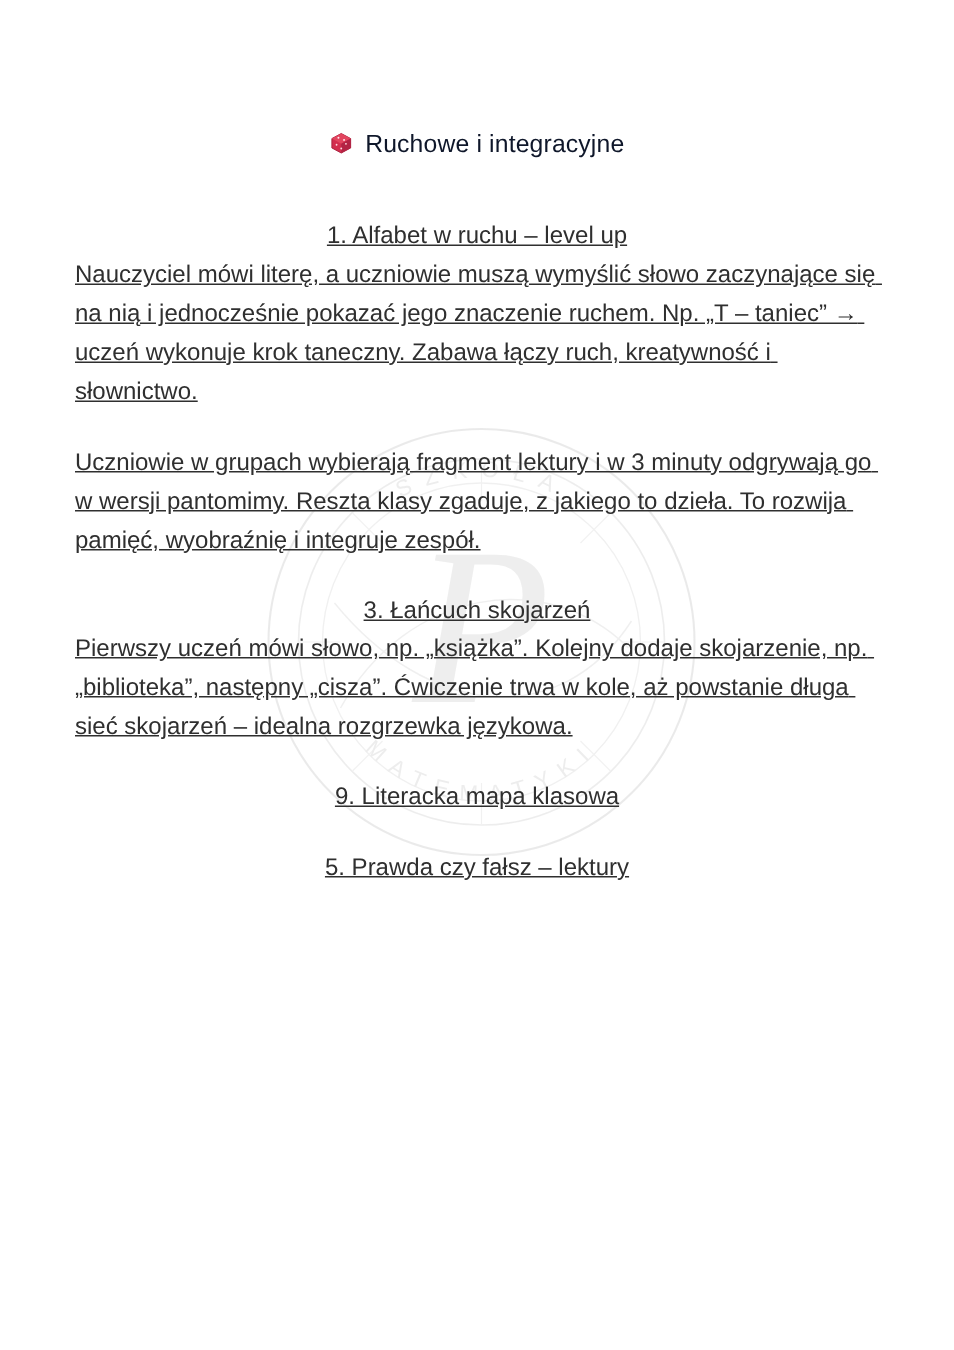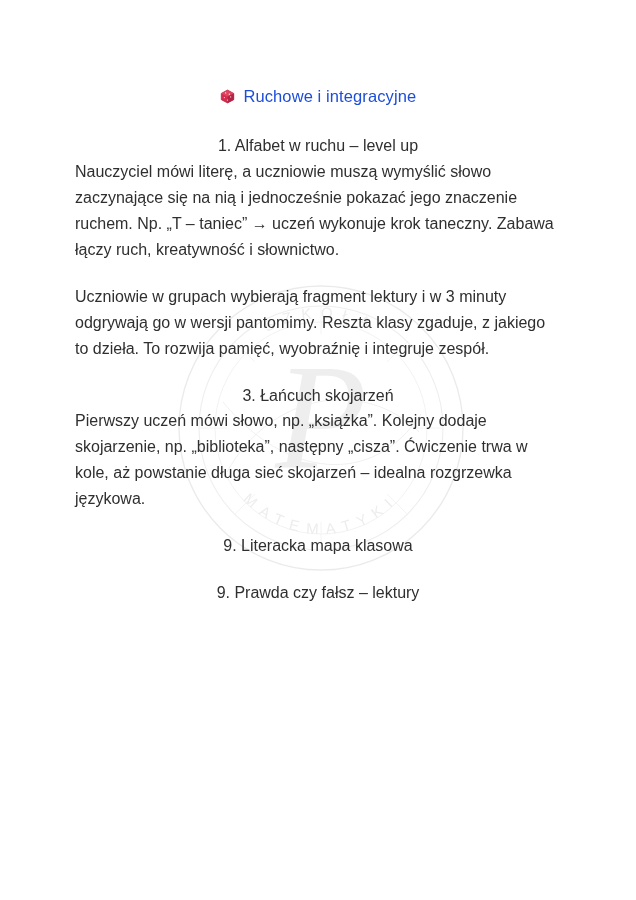--- a/index.html
+++ b/index.html
@@ -41,36 +41,37 @@
   
   #content {
     position: relative;
     z-index: 1;
   }
 
   .doc-header {
     text-align: center;
     font-size: 16.5px;
     line-height: 1.35;
-    color: #1d4ed8;
+    color: #0f172a;
     padding-top: 85px;
     letter-spacing: 0.1px;
   }
   .doc-header .die-icon {
     display: inline-block;
     vertical-align: -2px;
     margin-right: 4px;
   }
   .doc-header .header-text {
     display: inline;
   }
 
   .sections {
-    margin-top: 24px;
-    padding: 0 75px;
+    margin-top: 36px;
+    padding: 0 50px;
+    text-decoration: underline;
   }
 
   .section {
     text-align: center;
     margin-bottom: 21px;
   }
   .section:last-child { margin-bottom: 0; }
 
   .section-title {
     font-size: 16px;
@@ -160,18 +161,18 @@
       <div class="section">
         <div class="section-title">3. Łańcuch skojarzeń</div>
         <div class="section-body">Pierwszy uczeń mówi słowo, np. „książka”. Kolejny dodaje skojarzenie, np. „biblioteka”, następny „cisza”. Ćwiczenie trwa w kole, aż powstanie długa sieć skojarzeń – idealna rozgrzewka językowa.</div>
       </div>
 
       <div class="section">
         <div class="section-title">9. Literacka mapa klasowa</div>
       </div>
 
       <div class="section">
-        <div class="section-title">9. Prawda czy fałsz – lektury</div>
+        <div class="section-title">5. Prawda czy fałsz – lektury</div>
       </div>
 
     </div>
   </div>
 </div>
 
 </body></html>

